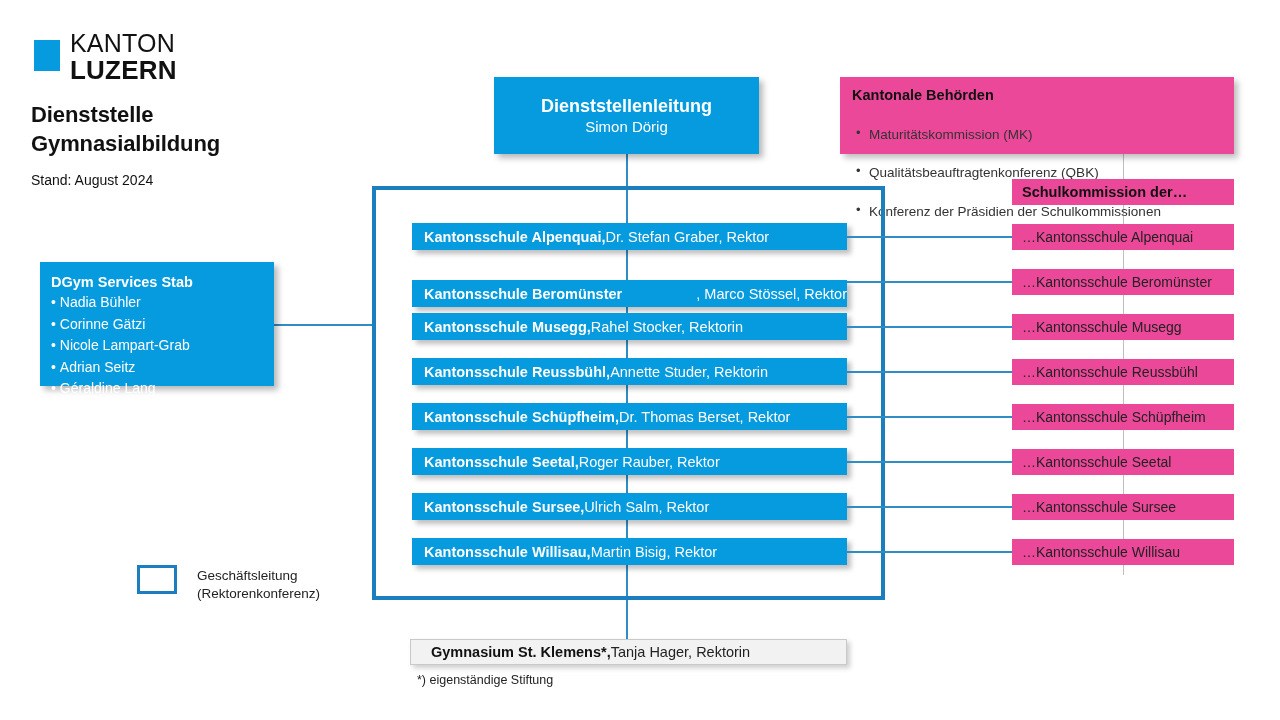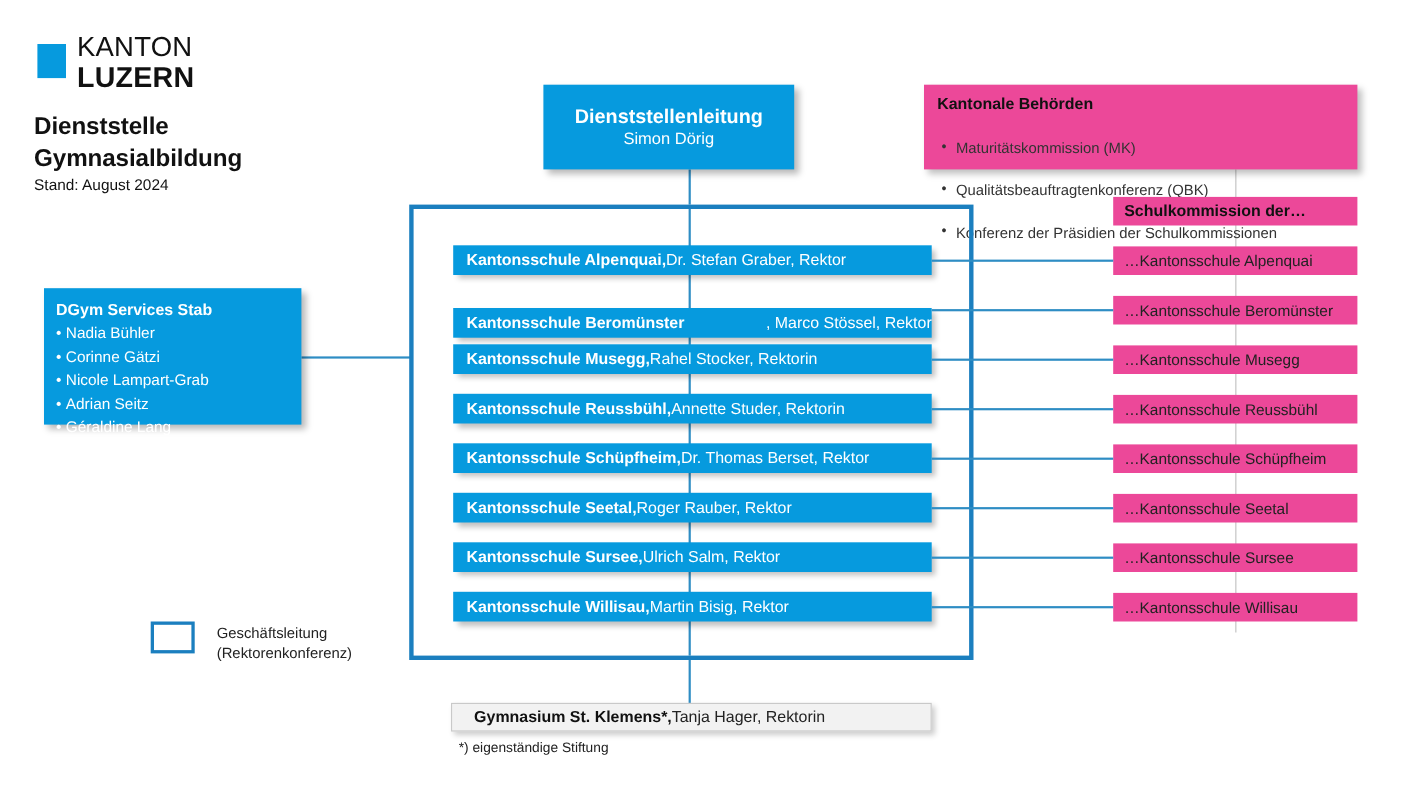--- a/index.html
+++ b/index.html
@@ -21,40 +21,40 @@
     line-height:1.02;
     color:#111111;
   }
   .logo-kanton{font-size:25px;font-weight:400;letter-spacing:.2px;display:block;}
   .logo-luzern{font-size:26px;font-weight:700;letter-spacing:.2px;display:block;}
 
   .title-block{position:absolute;left:31px;top:100px;color:#111111;}
   .title-l1,.title-l2{
     font-size:22px;font-weight:700;line-height:1.32;display:block;letter-spacing:-.1px;
   }
-  .title-sub{font-size:14px;font-weight:400;display:block;margin-top:2px;color:#111;}
+  .title-sub{font-size:14px;font-weight:400;display:block;margin-top:14px;color:#111;}
 
   
   .bluebox{
     position:absolute;
     background:#069ADE;
     color:#ffffff;
     box-shadow:4px 4px 6px rgba(0,0,0,.28);
     box-sizing:border-box;
   }
   .graybox{
     position:absolute;
     background:#ec4899;
     color:#222222;
     box-sizing:border-box;
   }
 
   
   #dsl{
-    left:494px;top:77px;width:228px;height:77px;
+    left:494px;top:77px;width:265px;height:77px;
     display:flex;flex-direction:column;align-items:center;justify-content:center;
   }
   #dsl .n1{font-size:18px;font-weight:700;line-height:1.25;}
   #dsl .n2{font-size:15px;font-weight:400;line-height:1.3;}
 
   
   #behoerden{
     left:840px;top:77px;width:394px;height:77px;
     padding:9px 12px 0 12px;
     box-shadow:4px 4px 6px rgba(0,0,0,.25);

